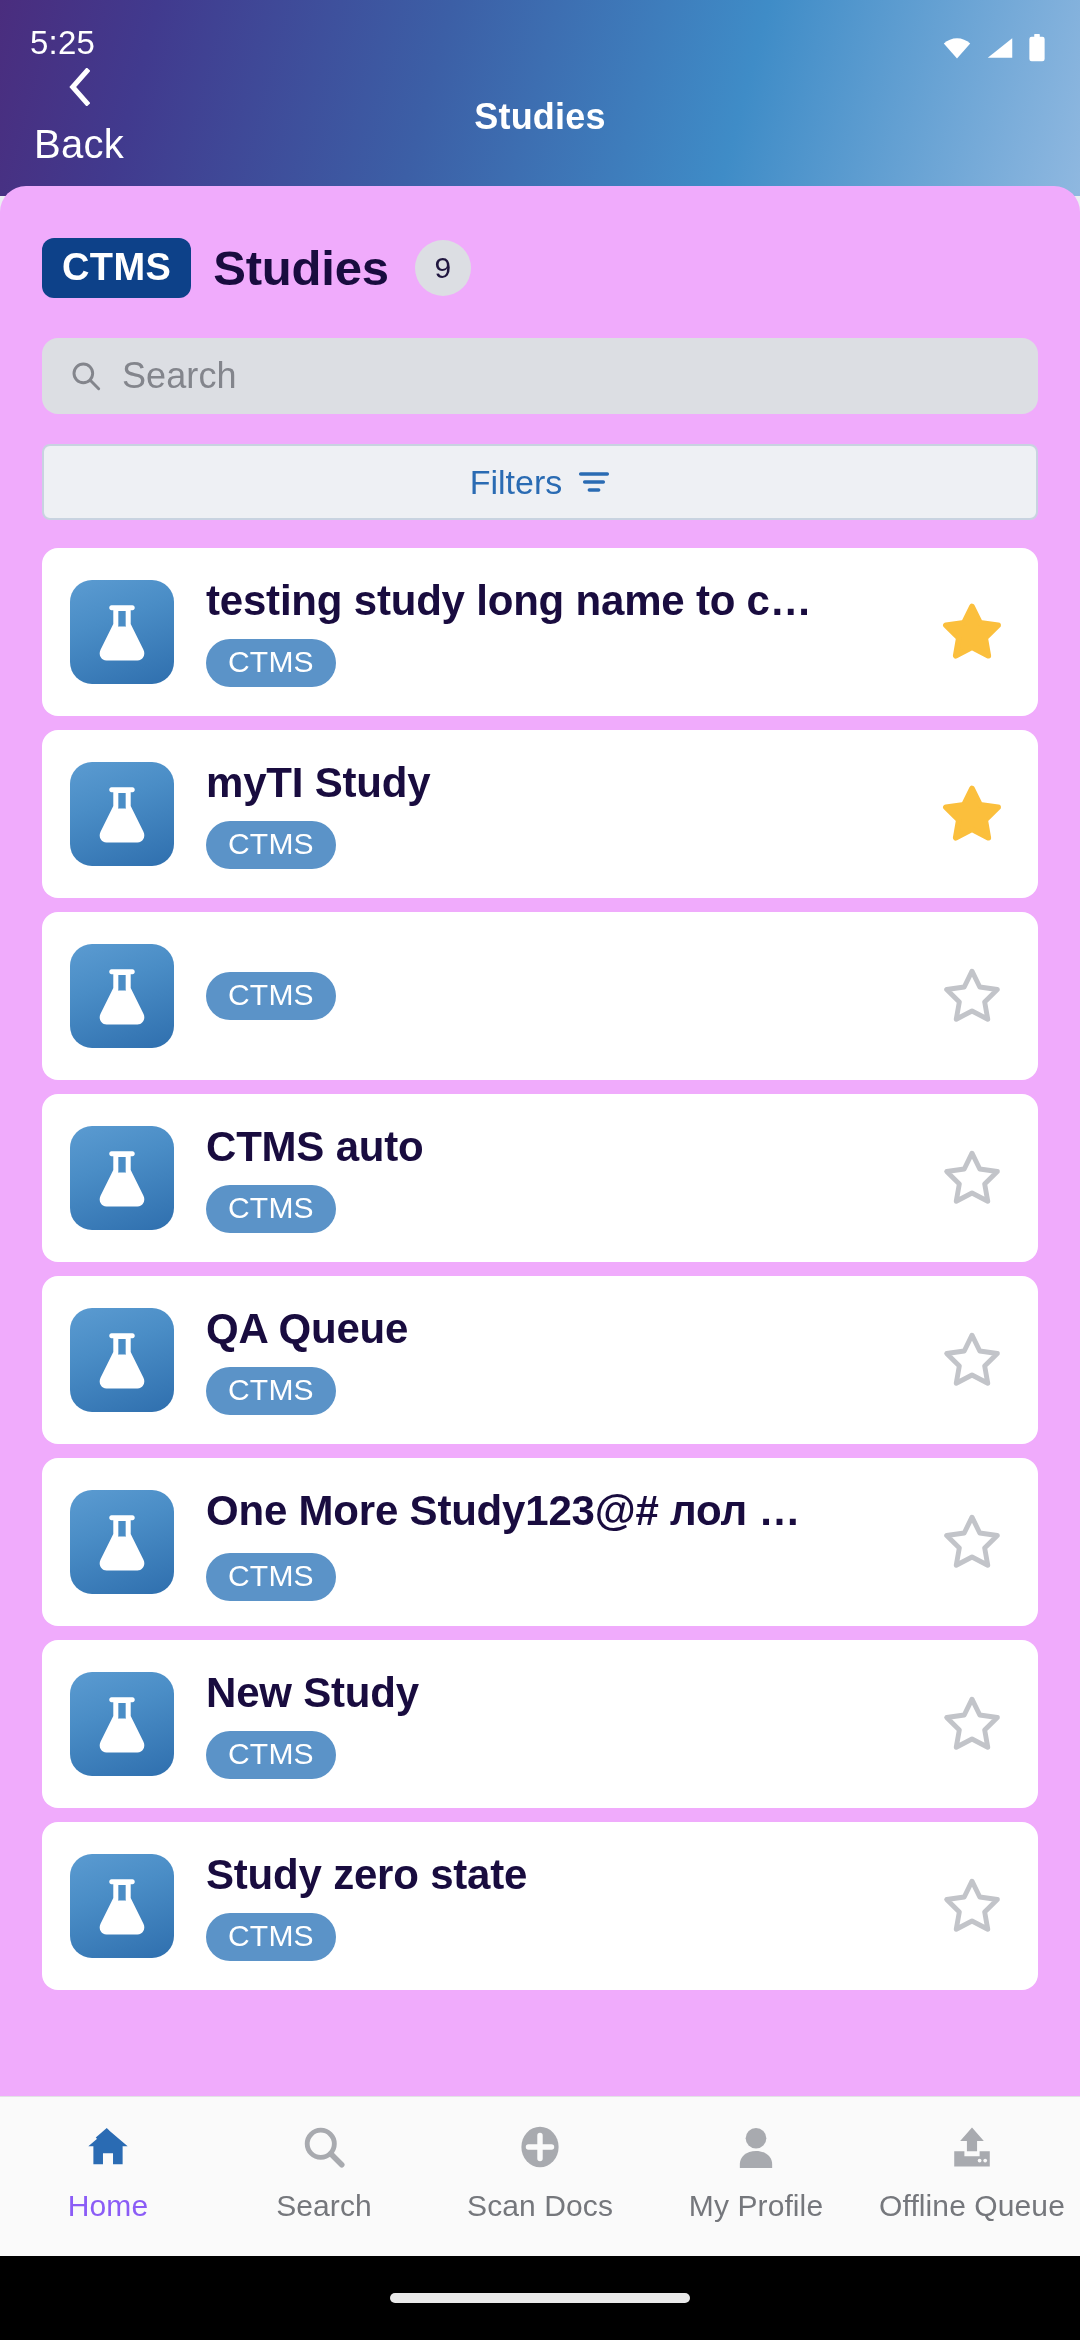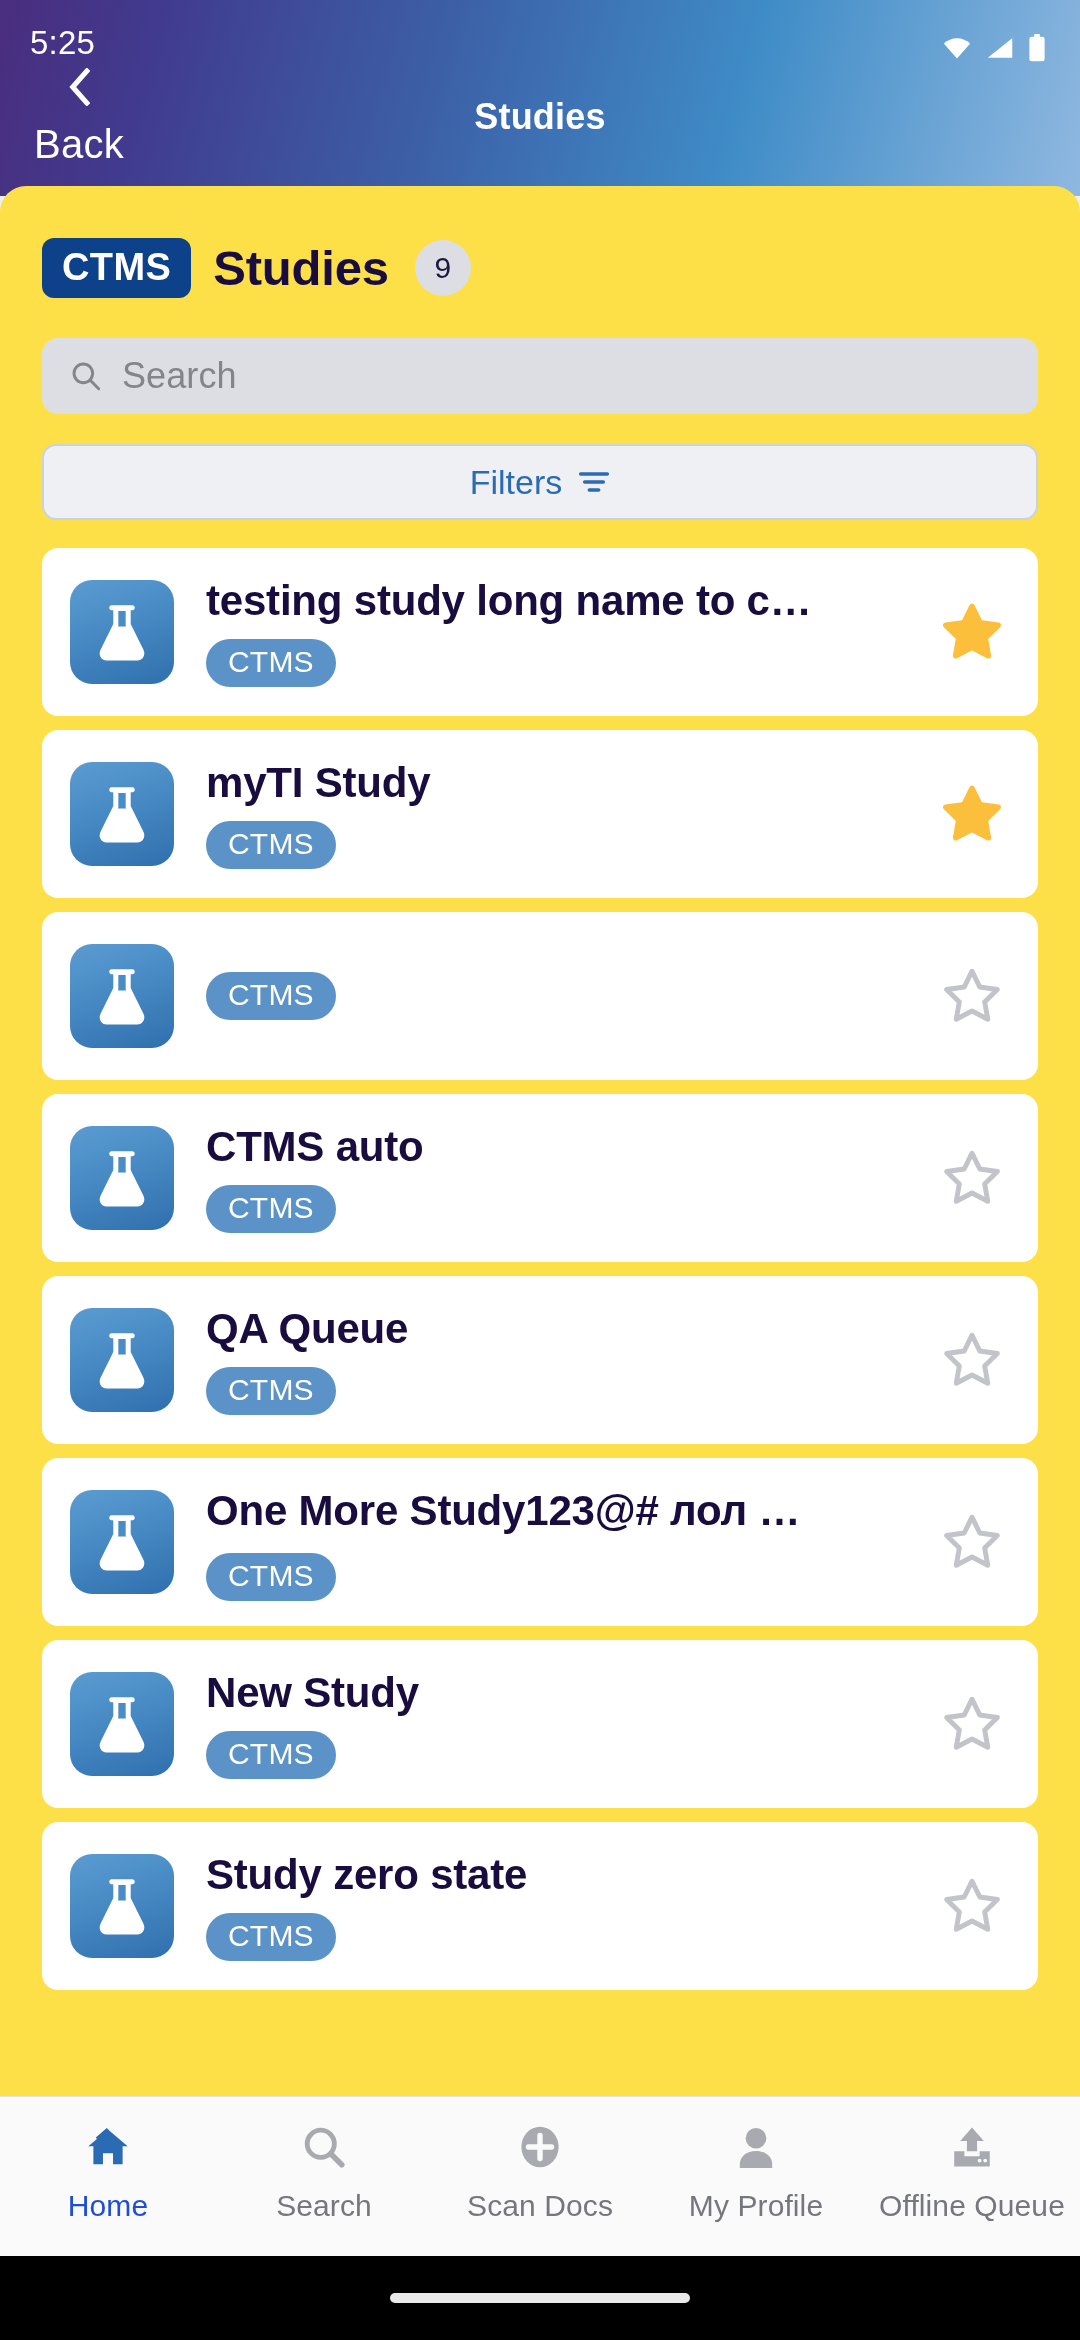--- a/index.html
+++ b/index.html
@@ -39,21 +39,21 @@
   .back-label { color:#fff; font-size:40px; font-weight:400; letter-spacing:.3px; }
   .nav-title {
     position:absolute; left:0; width:1080px; text-align:center;
     color:#fff; font-size:36px; font-weight:600; letter-spacing:.2px;
     pointer-events:none;
   }
 
   
   .sheet {
     position:absolute; top:186px; left:0; width:1080px; height:2154px;
-    background:#fde047; border-radius:26px 26px 0 0; overflow:hidden;
+    background:#f0abfc; border-radius:26px 26px 0 0; overflow:hidden;
   }
 
   .page-head {
     display:flex; align-items:center; gap:22px;
     padding:52px 0 0 42px;
   }
   .ctms-badge {
     background:#0d4189; color:#fff; font-size:38px; font-weight:700;
     letter-spacing:.4px; padding:10px 20px 12px; border-radius:12px;
     line-height:1;
@@ -69,21 +69,21 @@
   .search-wrap { padding:40px 42px 0; }
   .search-box {
     height:76px; background:#dcdee3; border-radius:16px;
     display:flex; align-items:center; gap:20px; padding:0 28px;
   }
   .ic-search { width:32px; height:32px; flex:none; }
   .search-ph { color:#83858c; font-size:36px; letter-spacing:.1px; }
 
   .filters-wrap { padding:30px 42px 0; }
   .filters-btn {
-    height:76px; border:2px solid #c8d3e0; border-radius:14px;
+    height:76px; border:2px solid #c8d3e0; border-radius:8px;
     background:#eef0f4;
     display:flex; align-items:center; justify-content:center; gap:16px;
     cursor:pointer;
   }
   .filters-label { color:#2a6bb3; font-size:34px; font-weight:400; }
   .ic-filter { width:32px; height:24px; }
 
   
   .list { padding:28px 42px 0; }
   .card {
@@ -128,21 +128,21 @@
     position:absolute; bottom:84px; left:0; width:1080px; height:160px;
     background:#fafafa; display:flex; align-items:flex-start;
     border-top:1px solid #e3e3e6;
   }
   .tab {
     flex:1; display:flex; flex-direction:column; align-items:center;
     gap:14px; padding-top:22px; cursor:pointer;
   }
   .tab-ico { height:56px; display:flex; align-items:center; justify-content:center; }
   .tab-label { font-size:30px; color:#75777c; letter-spacing:.1px; }
-  .tab.active .tab-label { color:#1d4ed8; }
+  .tab.active .tab-label { color:#8b5cf6; }
 
   .gesture-area {
     position:absolute; bottom:0; left:0; width:1080px; height:84px; background:#000;
     display:flex; align-items:center; justify-content:center;
   }
   .gesture-bar { width:300px; height:10px; border-radius:6px; background:#e9e9e9; }
 </style>
 </head>
 <body>
 

